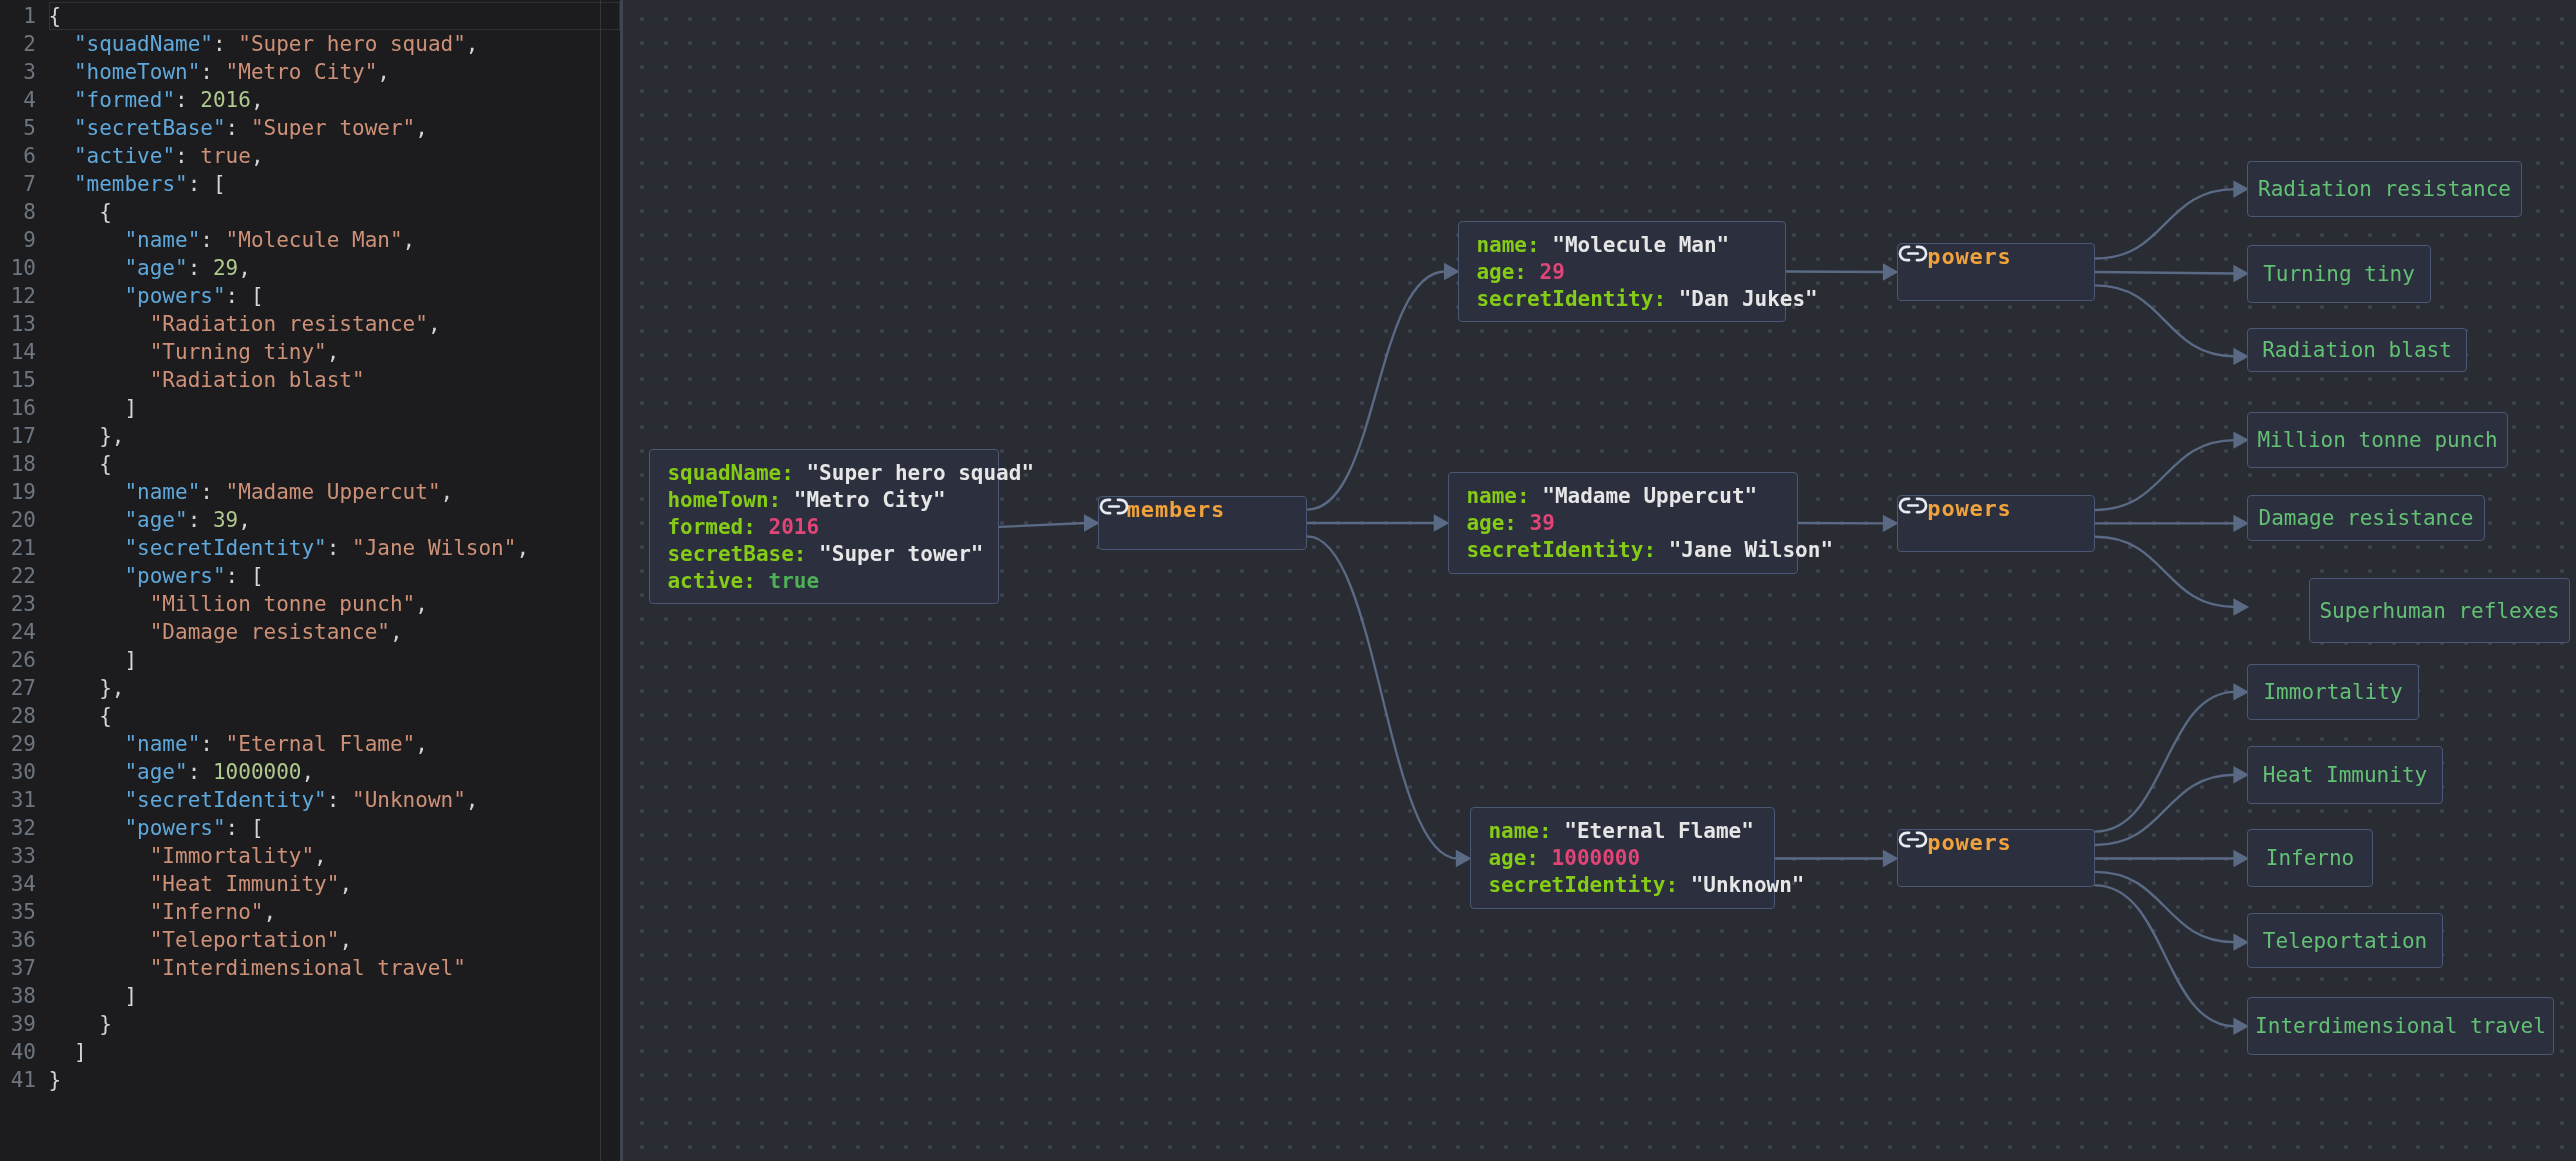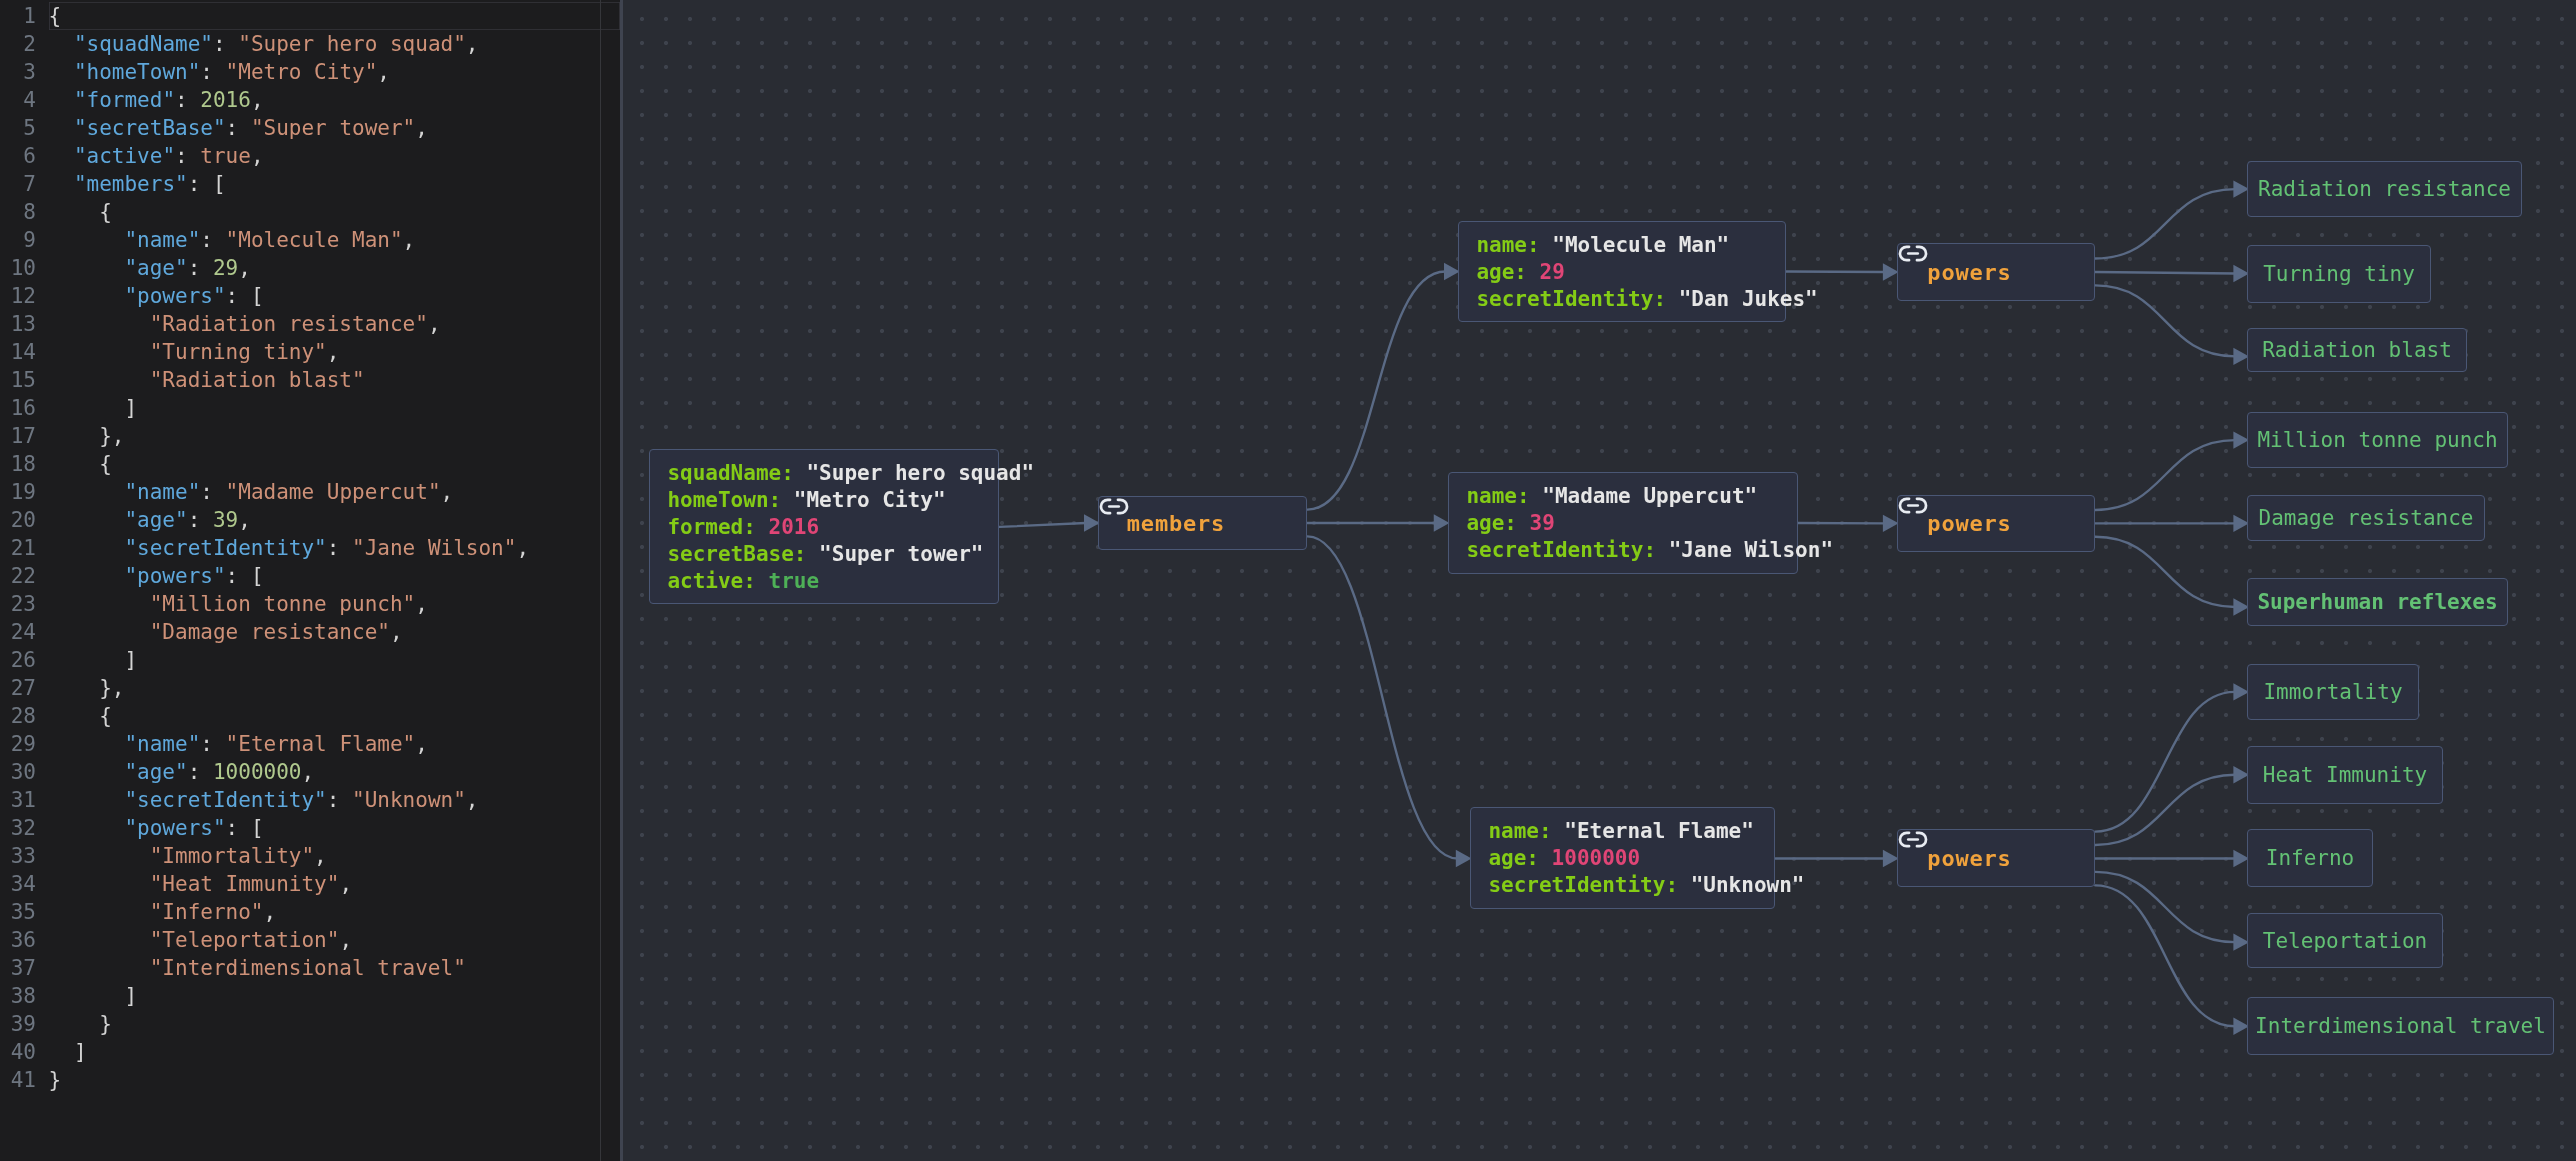--- a/index.html
+++ b/index.html
@@ -32,21 +32,21 @@
          background-size:24px 24px;background-position:7px 7px;}
   .graph svg{position:absolute;left:0;top:0;}
   .node{position:absolute;background:#2b2f3e;border:1.6px solid #4a5775;border-radius:4px;
         box-sizing:border-box;color:#e8e8e8;font-size:21px;}
   .node .rows{padding:10.3px 0 0 17.4px;}
   .node .row{height:27px;line-height:27px;white-space:pre;font-weight:700;}
   .nk{color:#84cc16;}
   .v-str{color:#e6e6e6;}
   .v-num{color:#e04576;}
   .v-bool{color:#4eb157;}
-  .keynode{display:flex;align-items:center;}
+  .keynode{display:flex;align-items:flex-start;}
   .keynode .label{flex:1;display:flex;align-items:center;justify-content:center;
                   color:#f0a23c;font-weight:700;font-size:22px;letter-spacing:0.8px;}
   .keynode .linkbox{flex:0 0 52px;border-left:1.6px solid #454f68;
                     display:flex;align-items:center;justify-content:center;}
   .leaf{display:flex;align-items:center;justify-content:center;
         color:#63c174;font-weight:400;white-space:pre;}
 </style>
 </head>
 <body>
 
@@ -213,21 +213,21 @@
               <line x1="13" y1="12" x2="25" y2="12"></line>
             </g>
           </svg>
         </div>
       </div>
       <div class="node leaf" style="left: 1624px; top: 161px; width: 275px; height: 56px;">Radiation resistance</div>
       <div class="node leaf" style="left: 1624px; top: 245px; width: 184px; height: 58px;">Turning tiny</div>
       <div class="node leaf" style="left: 1624px; top: 328px; width: 220px; height: 44px;">Radiation blast</div>
       <div class="node leaf" style="left: 1624px; top: 412px; width: 261px; height: 56px;">Million tonne punch</div>
       <div class="node leaf" style="left: 1624px; top: 495px; width: 238px; height: 46px;">Damage resistance</div>
-      <div class="node leaf" style="left: 1624px; top: 578px; width: 261px; height: 48px; font-weight: bold;">Superhuman reflexes</div>
+      <div class="node leaf" style="left: 1686px; top: 578px; width: 261px; height: 65px;">Superhuman reflexes</div>
       <div class="node leaf" style="left: 1624px; top: 664px; width: 172px; height: 56px;">Immortality</div>
       <div class="node leaf" style="left: 1624px; top: 746px; width: 196px; height: 58px;">Heat Immunity</div>
       <div class="node leaf" style="left: 1624px; top: 829px; width: 126px; height: 58px;">Inferno</div>
       <div class="node leaf" style="left: 1624px; top: 913px; width: 196px; height: 55px;">Teleportation</div>
       <div class="node leaf" style="left: 1624px; top: 997px; width: 307px; height: 58px;">Interdimensional travel</div>
     </div>
 </div>
 
 
 </body></html>

